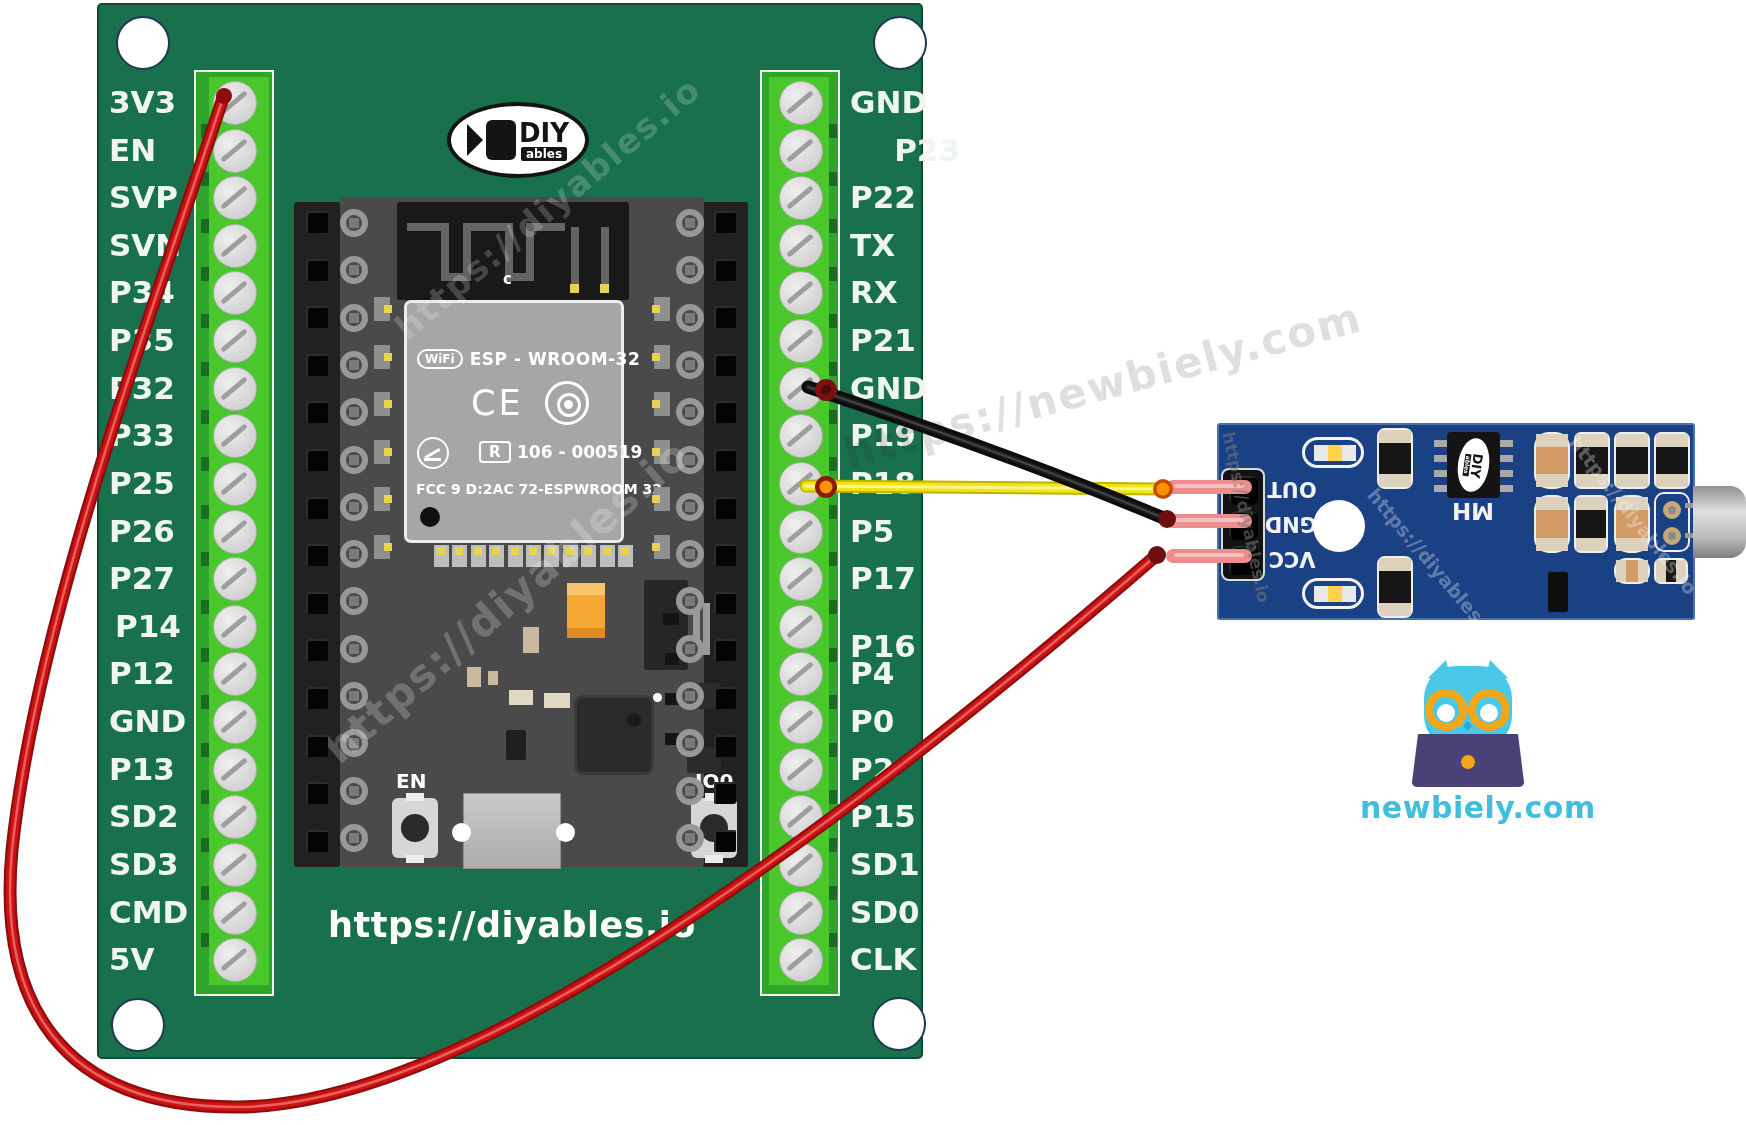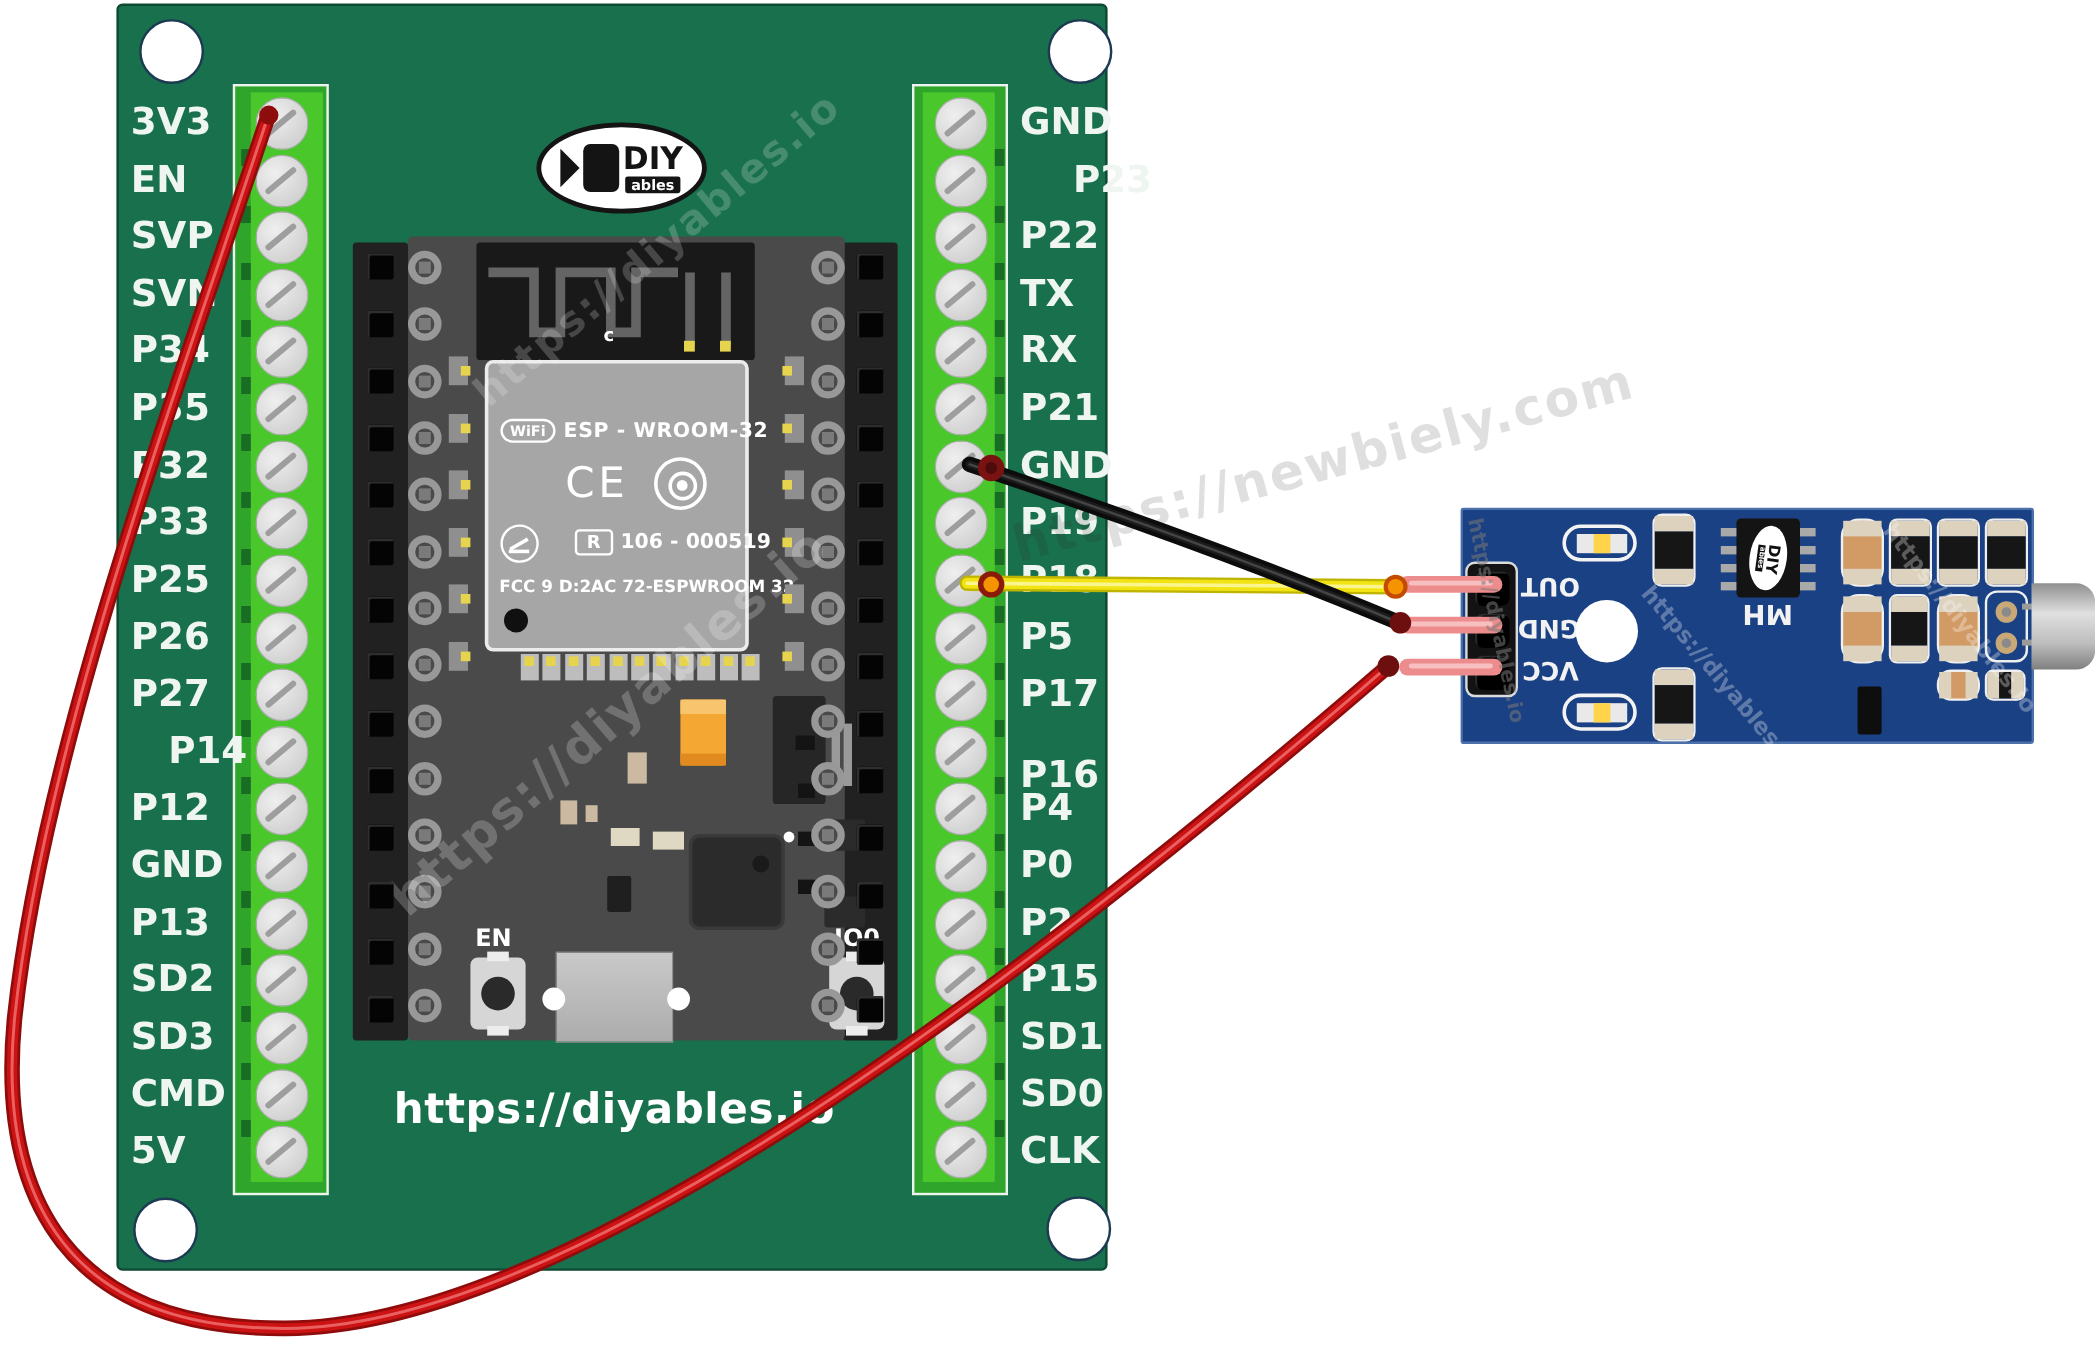--- a/index.html
+++ b/index.html
@@ -293,21 +293,21 @@
       <div class="pinlbl" style="left: 10px; top: 120.62px; width: 86px; text-align: left;">EN</div>
       <div class="pinlbl" style="left: 10px; top: 168.24px; width: 86px; text-align: left;">SVP</div>
       <div class="pinlbl" style="left: 10px; top: 215.86px; width: 86px; text-align: left;">SVN</div>
       <div class="pinlbl" style="left: 10px; top: 263.48px; width: 86px; text-align: left;">P34</div>
       <div class="pinlbl" style="left: 10px; top: 311.1px; width: 86px; text-align: left;">P35</div>
       <div class="pinlbl" style="left: 10px; top: 358.72px; width: 86px; text-align: left;">P32</div>
       <div class="pinlbl" style="left: 10px; top: 406.34px; width: 86px; text-align: left;">P33</div>
       <div class="pinlbl" style="left: 10px; top: 453.96px; width: 86px; text-align: left;">P25</div>
       <div class="pinlbl" style="left: 10px; top: 501.58px; width: 86px; text-align: left;">P26</div>
       <div class="pinlbl" style="left: 10px; top: 549.2px; width: 86px; text-align: left;">P27</div>
-      <div class="pinlbl" style="left: 21px; top: 596.82px; width: 86px; text-align: right;">P14</div>
+      <div class="pinlbl" style="left: 6px; top: 596.82px; width: 86px; text-align: center;">P14</div>
       <div class="pinlbl" style="left: 10px; top: 644.44px; width: 86px; text-align: left;">P12</div>
       <div class="pinlbl" style="left: 10px; top: 692.06px; width: 86px; text-align: left;">GND</div>
       <div class="pinlbl" style="left: 10px; top: 739.68px; width: 86px; text-align: left;">P13</div>
       <div class="pinlbl" style="left: 10px; top: 787.3px; width: 86px; text-align: left;">SD2</div>
       <div class="pinlbl" style="left: 10px; top: 834.92px; width: 86px; text-align: left;">SD3</div>
       <div class="pinlbl" style="left: 10px; top: 882.54px; width: 86px; text-align: left;">CMD</div>
       <div class="pinlbl" style="left: 10px; top: 930.16px; width: 86px; text-align: left;">5V</div>
       <div class="pinlbl" style="left: 751px; top: 73px; width: 110px; text-align: left;">GND</div>
       <div class="pinlbl" style="left: 751px; top: 120.62px; width: 110px; text-align: right;">P23</div>
       <div class="pinlbl" style="left: 751px; top: 168.24px; width: 110px; text-align: left;">P22</div>
@@ -622,14 +622,30 @@
       <circle cx="826" cy="390" r="11" fill="#7A1212"></circle>
       <circle cx="826" cy="390" r="5" fill="#4E0B0B"></circle>
       <circle cx="826" cy="487" r="11" fill="#8A1A0A"></circle>
       <circle cx="826" cy="487" r="6.5" fill="#F59300"></circle>
       <circle cx="1163" cy="489" r="10" fill="#C44A00"></circle>
       <circle cx="1163" cy="489" r="6.5" fill="#F59300"></circle>
       <circle cx="1167" cy="519" r="9" fill="#6E0F0F"></circle>
       <circle cx="1157" cy="555" r="9" fill="#6E0F0F"></circle>
     </svg>
 
+  <div class="abs" style="left:1360px;top:655px;width:220px;height:175px;">
+    <svg width="160" height="135" viewBox="0 0 160 135" style="position:absolute;left:28px;top:3px;">
+      <polygon points="40,20 58,2 64,26" fill="#49C8E8"></polygon>
+      <polygon points="120,20 102,2 96,26" fill="#49C8E8"></polygon>
+      <rect x="36" y="8" width="88" height="82" rx="32" fill="#49C8E8"></rect>
+      <circle cx="58" cy="52" r="17" fill="none" stroke="#F2A71B" stroke-width="8"></circle>
+      <circle cx="101" cy="52" r="17" fill="none" stroke="#F2A71B" stroke-width="8"></circle>
+      <line x1="73" y1="50" x2="86" y2="50" stroke="#F2A71B" stroke-width="6"></line>
+      <circle cx="58" cy="55" r="9" fill="#fff"></circle>
+      <circle cx="101" cy="55" r="9" fill="#fff"></circle>
+      <polygon points="79.5,63 84,68 79.5,73 75,68" fill="#2FA8CC"></polygon>
+      <path d="M30,76 L130,76 L136,124 Q136,129 130,129 L30,129 Q24,129 24,124 Z" fill="#4A4277"></path>
+      <circle cx="80" cy="104" r="7" fill="#F2A71B"></circle>
+    </svg>
+    <div style="position:absolute;left:0;top:135px;width:220px;text-align:center;font-size:30px;font-weight:bold;color:#3FBEDE;letter-spacing:.5px;">newbiely.com</div>
+  </div>
 
 </div>
 
 </body></html>

